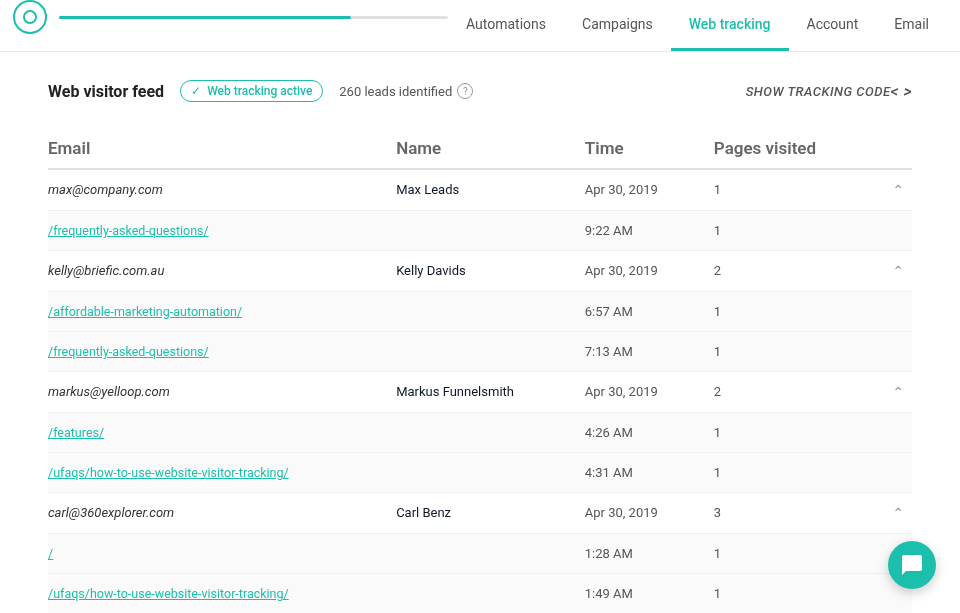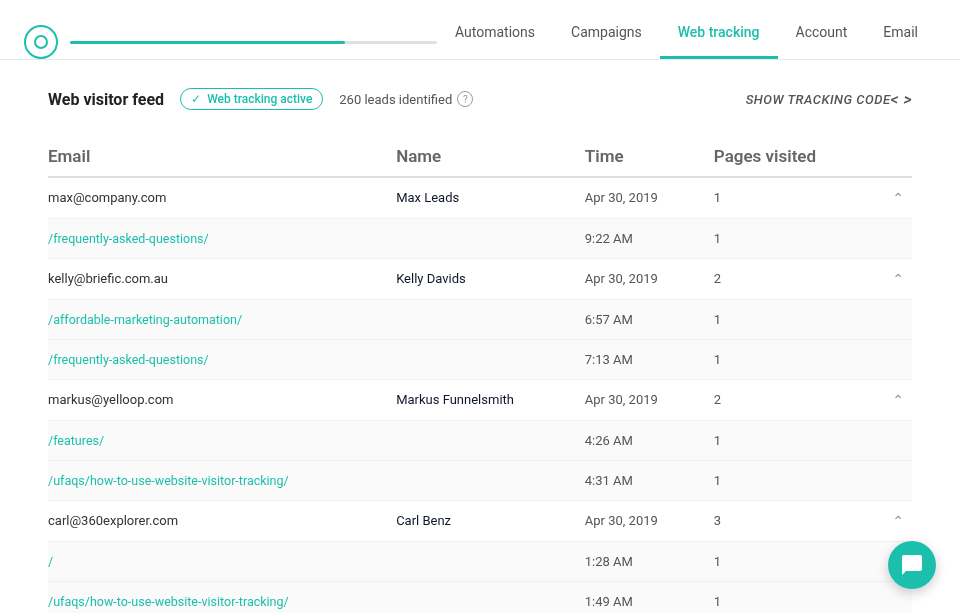--- a/index.html
+++ b/index.html
@@ -1,23 +1,23 @@
 <!DOCTYPE html>
 <html><head>
   <meta charset="utf-8">
   <style>
     * { box-sizing: border-box; margin: 0; padding: 0; }
     body { font-family: -apple-system, BlinkMacSystemFont, 'Segoe UI', Roboto, sans-serif; background: #fff; color: #333; font-size: 14px; }
 
     
     .header {
       display: flex;
-      align-items: flex-end;
-      padding: 0 24px;
-      height: 60px;
+      align-items: flex-start;
+      padding: 0 13px;
+      height: 52px;
       border-bottom: 1px solid #e8e8e8;
       background: #fff;
     }
     .logo-area {
       display: flex;
       align-items: center;
       gap: 12px;
       flex: 1;
     }
     .logo-circle {
@@ -160,37 +160,38 @@
     tbody tr.sub-row { background: #fafafa; }
 
     tbody td {
       padding: 12px 12px;
       font-size: 13px;
       color: #444;
       vertical-align: top;
     }
     tbody td:first-child { padding-left: 0; }
 
-    .email-cell { color: #333; font-weight: 400; }
+    .email-cell { color: #333; font-weight: 400; font-style: italic; }
     .name-cell { color: #0f172a; }
     .time-cell { color: #555; }
     .pages-cell { color: #555; }
     .expand-cell {
       text-align: right;
       padding-right: 8px;
     }
     .chevron {
       color: #999;
       font-size: 14px;
       cursor: pointer;
     }
     .path-cell {
       color: #1cbfab;
       font-size: 12.5px;
       padding-left: 0;
+      text-decoration: underline;
     }
 
     
     .chat-bubble {
       position: fixed;
       bottom: 24px;
       right: 24px;
       width: 48px;
       height: 48px;
       border-radius: 50%;

